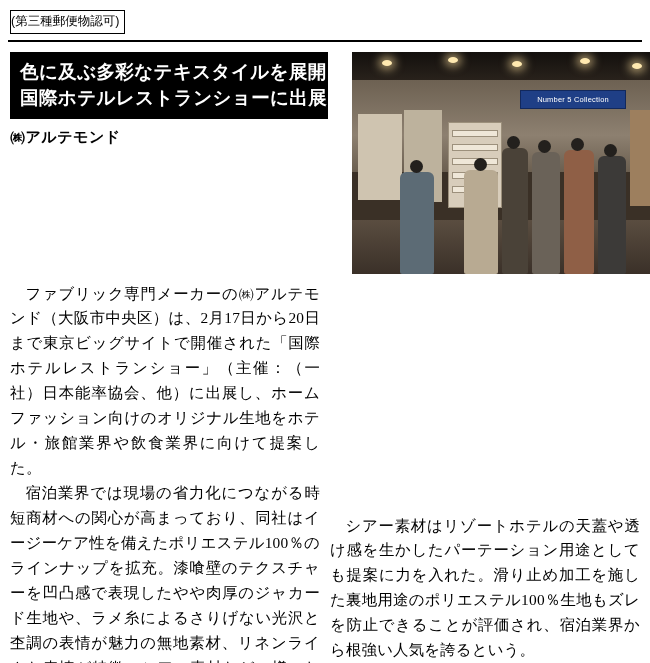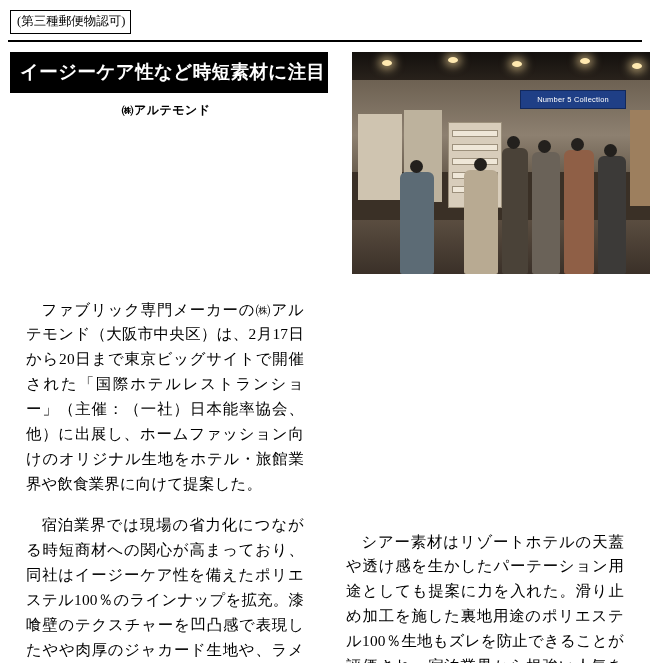--- a/index.html
+++ b/index.html
@@ -22,24 +22,24 @@
     align-items: center;
     justify-content: space-between;
     padding: 10px 10px 4px 10px;
     box-sizing: border-box;
     width: 650px;
   }
   .postal-mark {
     border: 1px solid #000;
     font-size: 12.5px;
     line-height: 1;
-    padding: 4px 5px 5px 6px;
+    padding: 4px 5px 5px 0;
     letter-spacing: 0px;
     white-space: nowrap;
-    font-family: Liberation Serif, serif;
+    font-family: Liberation Sans, sans-serif;
   }
   .paper-title {
     font-size: 25px;
     font-weight: bold;
     letter-spacing: 5px;
     white-space: nowrap;
     margin-left: 22px;
     font-family: "Liberation Serif", "DejaVu Serif", serif;
   }
   .issue-meta {
@@ -87,23 +87,23 @@
     color: #fff;
     font-weight: bold;
     font-size: 18.5px;
     line-height: 1.42;
     padding: 7px 8px 8px 10px;
     letter-spacing: 0.4px;
   }
   .headline div { white-space: nowrap; }
 
   .byline {
-    text-align: center;
+    text-align: left;
     font-weight: bold;
-    font-size: 12px;
+    font-size: 15px;
     padding: 9px 6px 0 0;
     letter-spacing: 0.5px;
   }
 
   .photo {
     width: 306px;
     height: 222px;
     margin-left: 24px;
     position: relative;
     overflow: hidden;
@@ -152,39 +152,40 @@
   }
   .col {
     width: 312px;
     box-sizing: border-box;
     font-size: 15.4px;
     line-height: 1.62;
     letter-spacing: 0.2px;
     text-align: justify;
   }
   .col.left { margin-right: 10px; }
-  .col p { margin: 16px; text-indent: 1em; }
+  .col p { margin: 0; text-indent: 1em; }
   .col p + p { margin-top: 0px; }
   .spacer-for-photo { height: 232px; }
 </style>
 </head>
 <body>
 
 <div class="masthead">
   <div class="postal-mark">(第三種郵便物認可)</div>
 </div>
 <hr class="rule">
 
 <div class="content">
 
   <div class="top-area">
 
     <div class="headline-block">
       <div class="headline">
-        <div>イージーケア性など時短素材に注目</div>
+        <div>色に及ぶ多彩なテキスタイルを展開し</div>
+        <div>国際ホテルレストランショーに出展</div>
       </div>
       <div class="byline">㈱アルテモンド</div>
     </div>
 
     <div class="photo">
       <div class="ceiling"></div>
       <div class="lamp" style="left:30px;  top:8px;"></div>
       <div class="lamp" style="left:96px;  top:5px;"></div>
       <div class="lamp" style="left:160px; top:9px;"></div>
       <div class="lamp" style="left:228px; top:6px;"></div>

